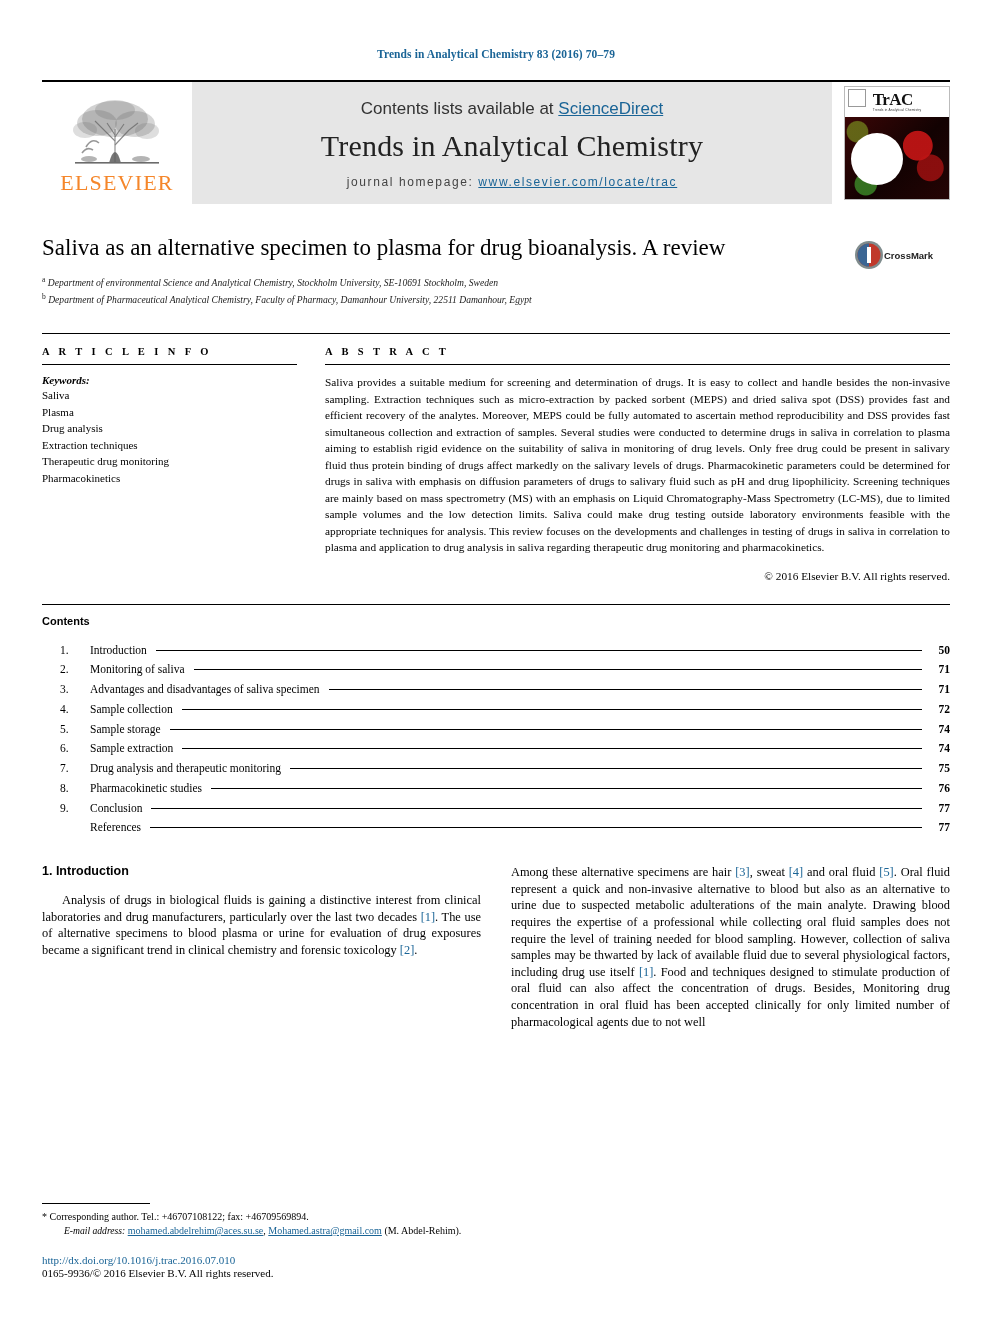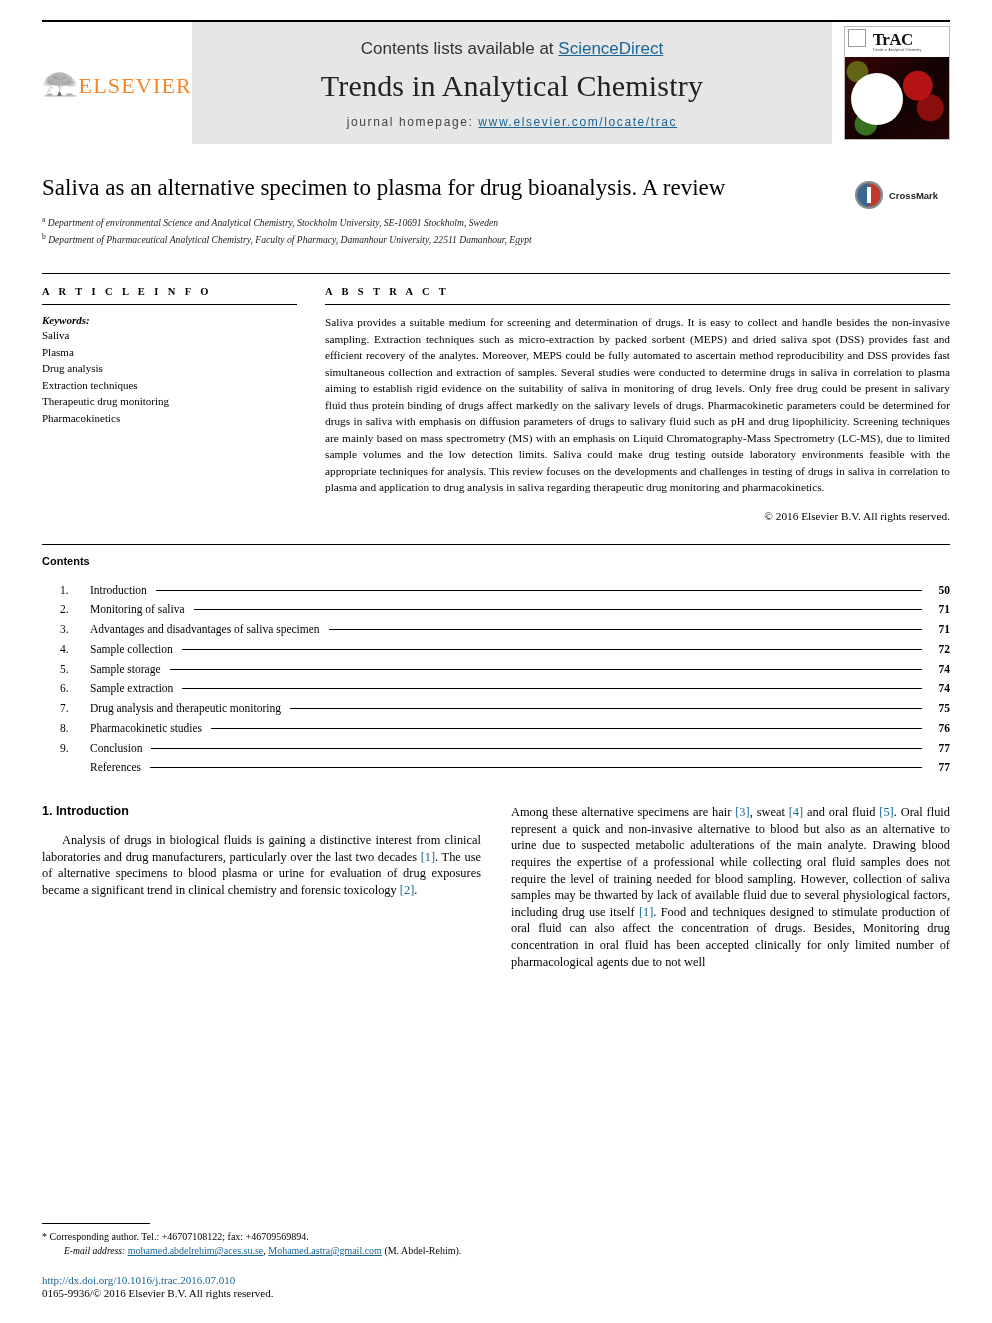--- a/index.html
+++ b/index.html
@@ -38,21 +38,21 @@
     margin-top: 20px;
     border-top: 2px solid #000;
     display: flex;
     align-items: stretch;
     height: 122px;
   }
   .masthead-logo {
     width: 150px;
     flex: 0 0 150px;
     display: flex;
-    flex-direction: row;
+    flex-direction: column;
     align-items: center;
     justify-content: center;
     padding-top: 4px;
   }
   .tree-svg { display:block; }
   .elsevier-word {
     font-family: "Liberation Serif", serif;
     color: #f5862a;
     font-size: 22px;
     letter-spacing: 1.2px;
@@ -183,21 +183,20 @@
     font-style: italic;
     line-height: 1.5;
     color: #222;
     margin: 0;
   }
   .affil sup { font-style: normal; font-size: 7.5px; }
   .crossmark {
     flex: 0 0 96px;
     display: flex;
     align-items: center;
-    gap: 5px;
     padding-top: 6px;
   }
   .crossmark-label {
     font-family: "Liberation Sans", sans-serif;
     font-size: 9.5px;
     font-weight: bold;
     color: #222;
   }
 
   
@@ -327,20 +326,21 @@
     font-size: 11px;
     margin: 1px 0 0 0;
     color: #000;
   }
 </style>
 </head>
 <body>
 
 <div class="page">
 
+  <div class="running-head">Trends in Analytical Chemistry 83 (2016) 70–79</div>
 
   <div class="masthead">
 
     <div class="masthead-logo">
       <svg class="tree-svg" width="96" height="74" viewBox="0 0 96 74">
         <g fill="#6b6b6b">
           <ellipse cx="46" cy="22" rx="33" ry="18" opacity=".30"></ellipse>
           <ellipse cx="28" cy="26" rx="20" ry="13" opacity=".28"></ellipse>
           <ellipse cx="66" cy="27" rx="20" ry="13" opacity=".28"></ellipse>
           <ellipse cx="46" cy="13" rx="20" ry="10" opacity=".25"></ellipse>

